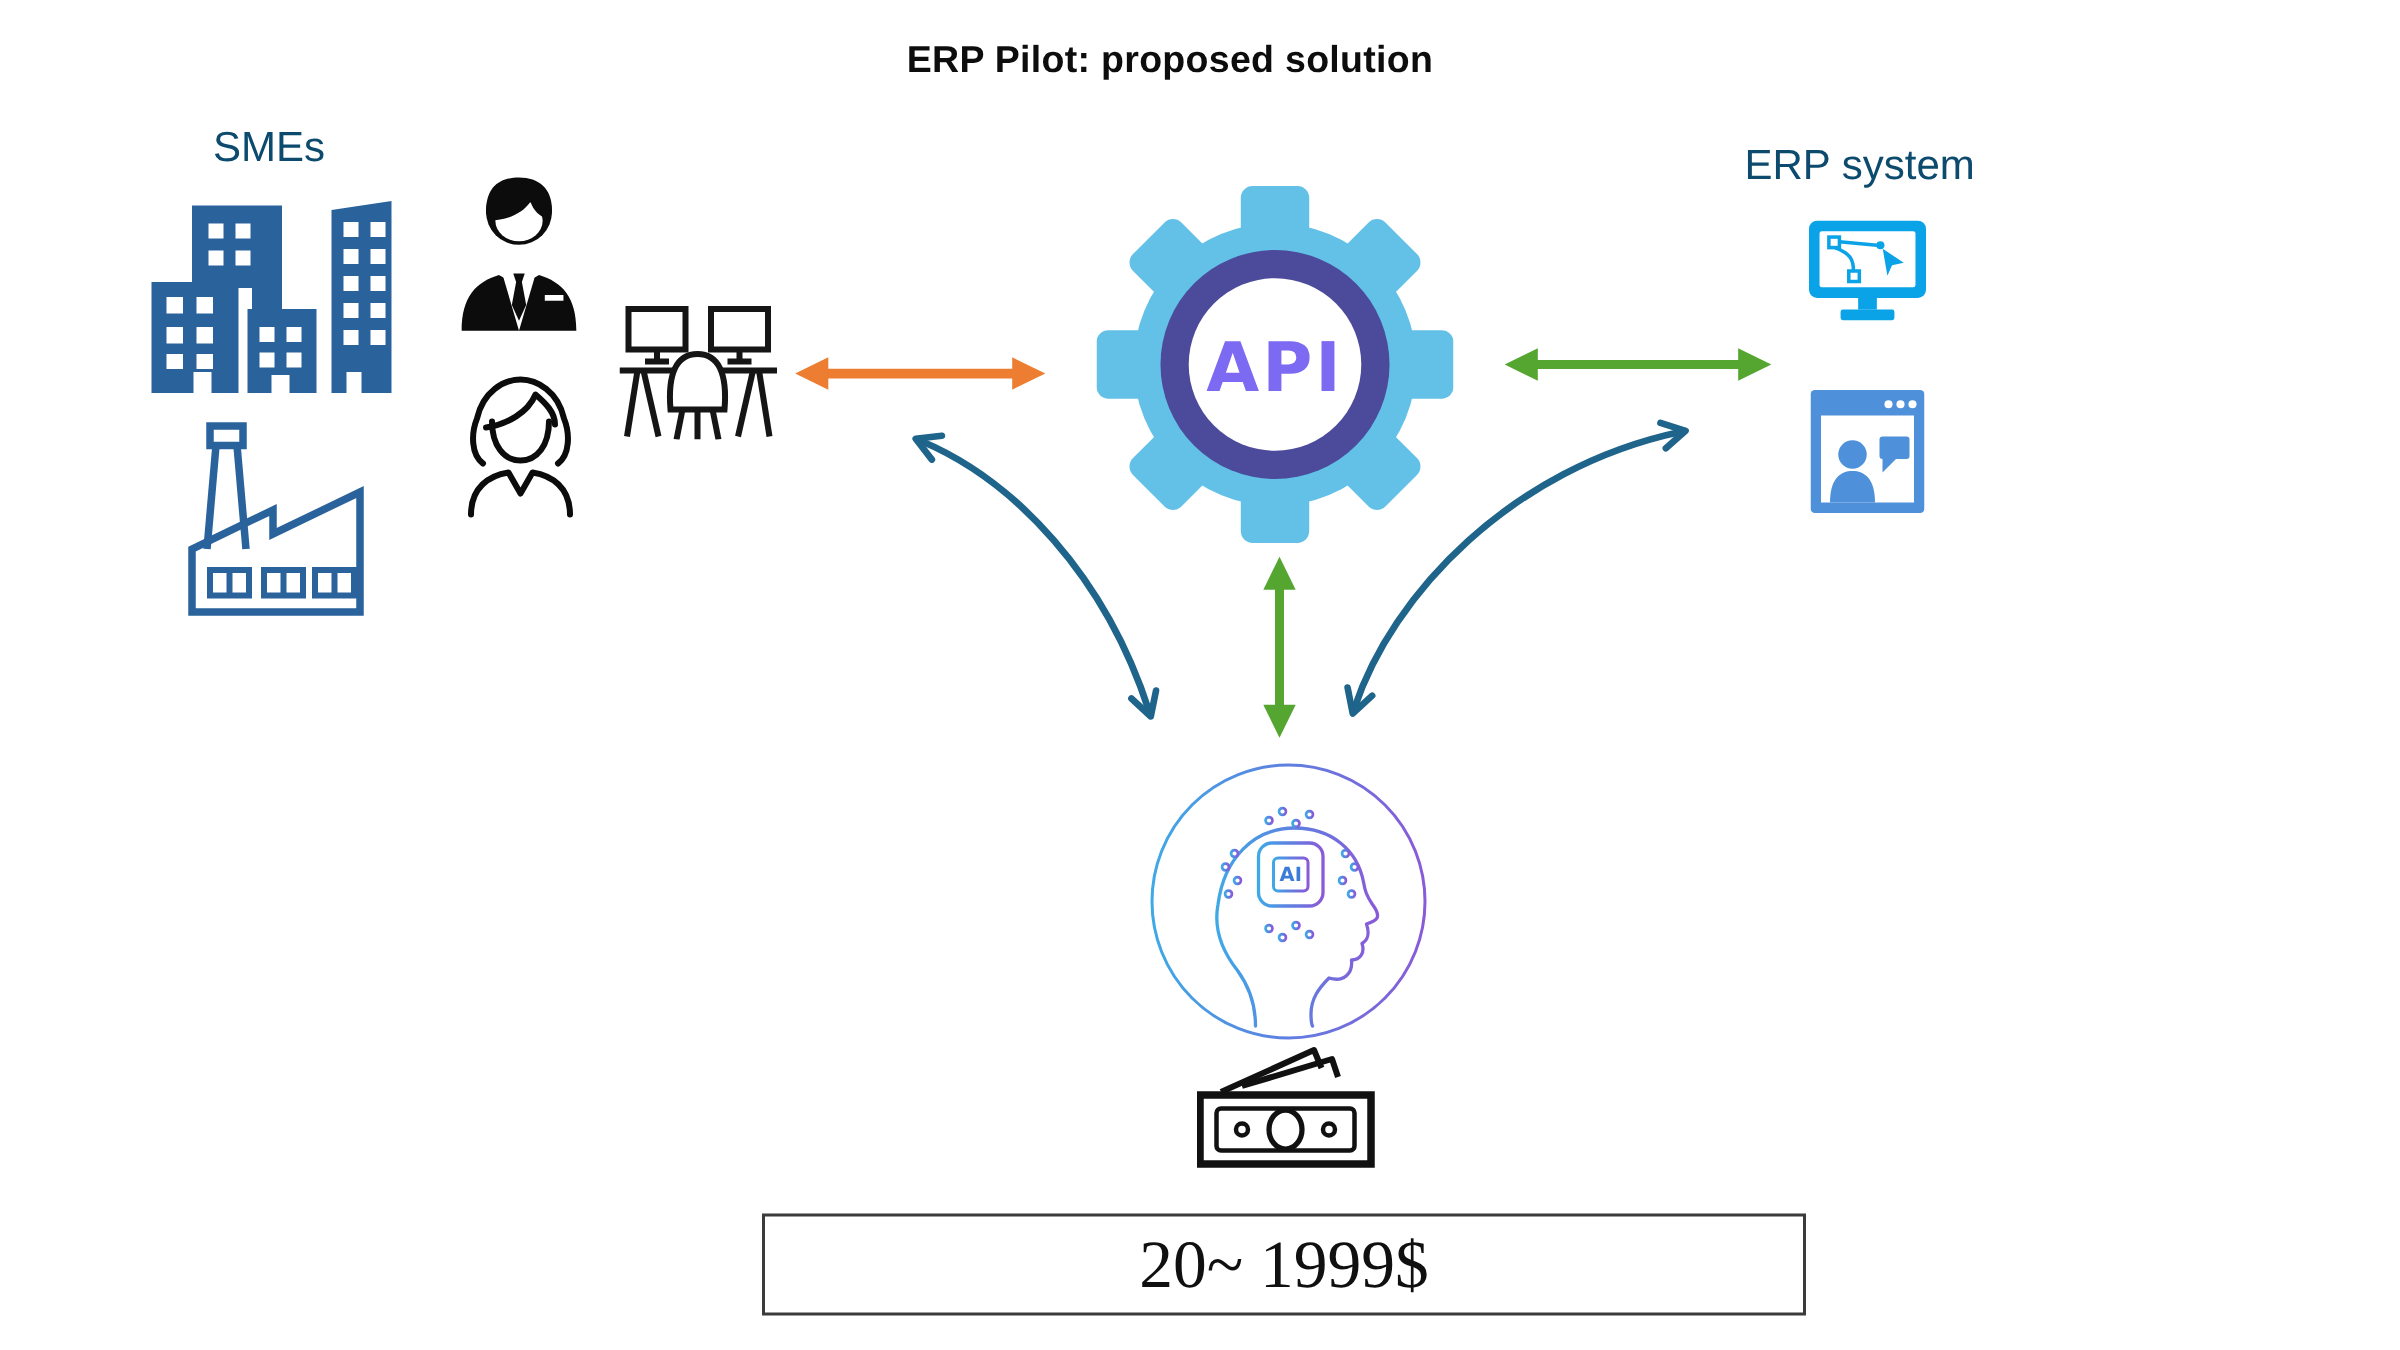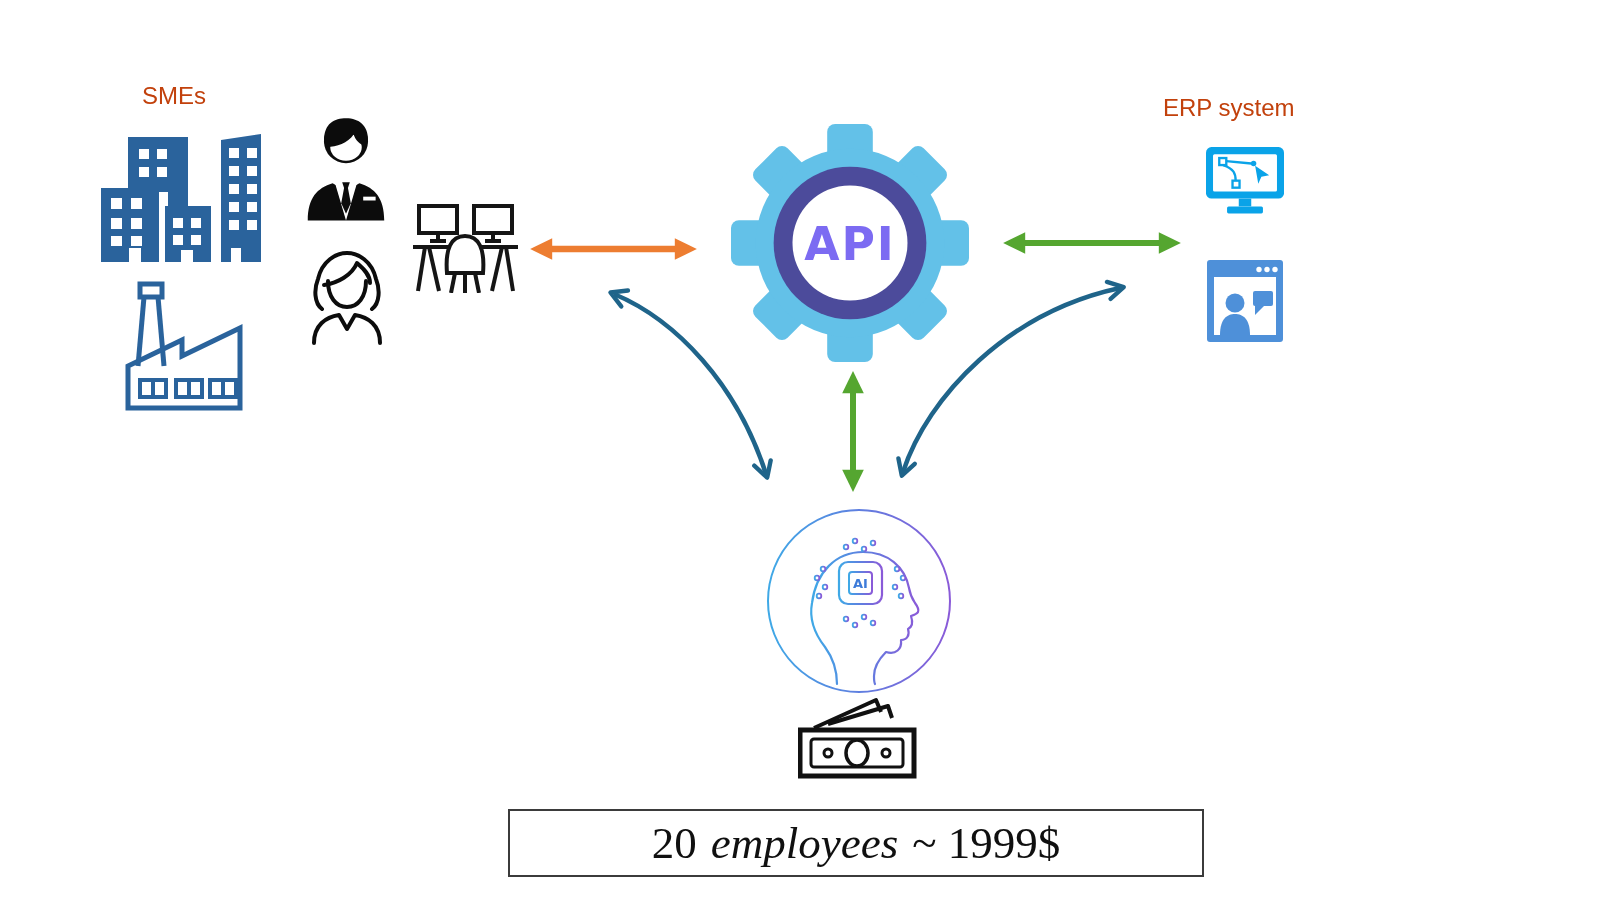--- a/index.html
+++ b/index.html
@@ -1,20 +1,20 @@
 <!DOCTYPE html>
 <html><head>
 <meta charset="utf-8">
 <style>
   html,body{margin:0;padding:0;background:#fff;}
   .canvas{position:relative;width:1600px;height:900px;background:#ffffff;overflow:hidden;
           font-family:"Liberation Sans",sans-serif;}
   .abs{position:absolute;}
   .title{top:26px;left:480px;width:600px;text-align:center;font-size:25px;font-weight:bold;color:#0d0d0d;letter-spacing:.2px;}
-  .grouplabel{font-size:24px;color:#c2410c;}
+  .grouplabel{font-size:28px;color:#0c4a6e;}
   #smes-label{top:82px;left:142px;}
   #erp-label{top:94px;left:1163px;text-align:center;}
   .captionbox{top:809px;left:508px;width:692px;height:64px;background:#fff;border:2px solid #3b3b3b;
               display:flex;align-items:center;justify-content:center;
               font-family:"Liberation Serif","DejaVu Serif",serif;font-size:45px;color:#101010;}
   .captionbox .it{font-style:italic;margin:0 14px;}
   svg{display:block;}
 </style>
 </head>
 <body>
@@ -33,20 +33,21 @@
         <path d="M2,1.5 L10,6 L2,10.5" fill="none" stroke="#1f648a" stroke-width="2.3" stroke-linecap="round" stroke-linejoin="round"></path>
       </marker>
     </defs>
     <line x1="539" y1="249" x2="688" y2="249" stroke="#ed7d31" stroke-width="6.5" marker-start="url(#tri-orange)" marker-end="url(#tri-orange)"></line>
     <line x1="1012" y1="243" x2="1172" y2="243" stroke="#55a630" stroke-width="6" marker-start="url(#tri-green)" marker-end="url(#tri-green)"></line>
     <line x1="853" y1="380" x2="853" y2="483" stroke="#55a630" stroke-width="6" marker-start="url(#tri-green)" marker-end="url(#tri-green)"></line>
     <path d="M614,294 C676,320 737,384 766,474" fill="none" stroke="#1f648a" stroke-width="4.5" marker-start="url(#v-teal)" marker-end="url(#v-teal)"></path>
     <path d="M903,472 C928,396 1008,312 1120,288" fill="none" stroke="#1f648a" stroke-width="4.5" marker-start="url(#v-teal)" marker-end="url(#v-teal)"></path>
   </svg>
 
+  <div class="abs title">ERP Pilot: proposed solution</div>
 
   <div class="abs grouplabel" id="smes-label">SMEs</div>
   <div class="abs grouplabel" id="erp-label">ERP system</div>
 
   <svg class="abs" style="left:93px;top:122px" width="172" height="140" viewBox="0 0 172 140">
     <g fill="#2a639c">
       <path d="M35,15 H95 V96 H75 V70 H35 Z"></path>
       <path d="M8,140 V66 H66 V140 H48 V126 H36 V140 Z"></path>
       <path d="M72,140 V84 H118 V140 H100 V128 H88 V140 Z"></path>
       <path d="M128,18 L168,12 V140 H148 V126 H138 V140 H128 Z"></path>
@@ -238,17 +239,16 @@
     </g>
     <rect x="2" y="38" width="114" height="46" fill="#ffffff" stroke="#111111" stroke-width="5"></rect>
     <rect x="13" y="47" width="92" height="28" rx="3" fill="none" stroke="#111111" stroke-width="3"></rect>
     <ellipse cx="59" cy="61" rx="11" ry="13" fill="none" stroke="#111111" stroke-width="3.5"></ellipse>
     <circle cx="30" cy="61" r="4" fill="none" stroke="#111111" stroke-width="3"></circle>
     <circle cx="88" cy="61" r="4" fill="none" stroke="#111111" stroke-width="3"></circle>
   </svg>
 
   <div class="abs captionbox">
     <span>20</span>
-    <span class="it">employees</span>
     <span>~ 1999$</span>
   </div>
 
 </div>
 
 </body></html>

